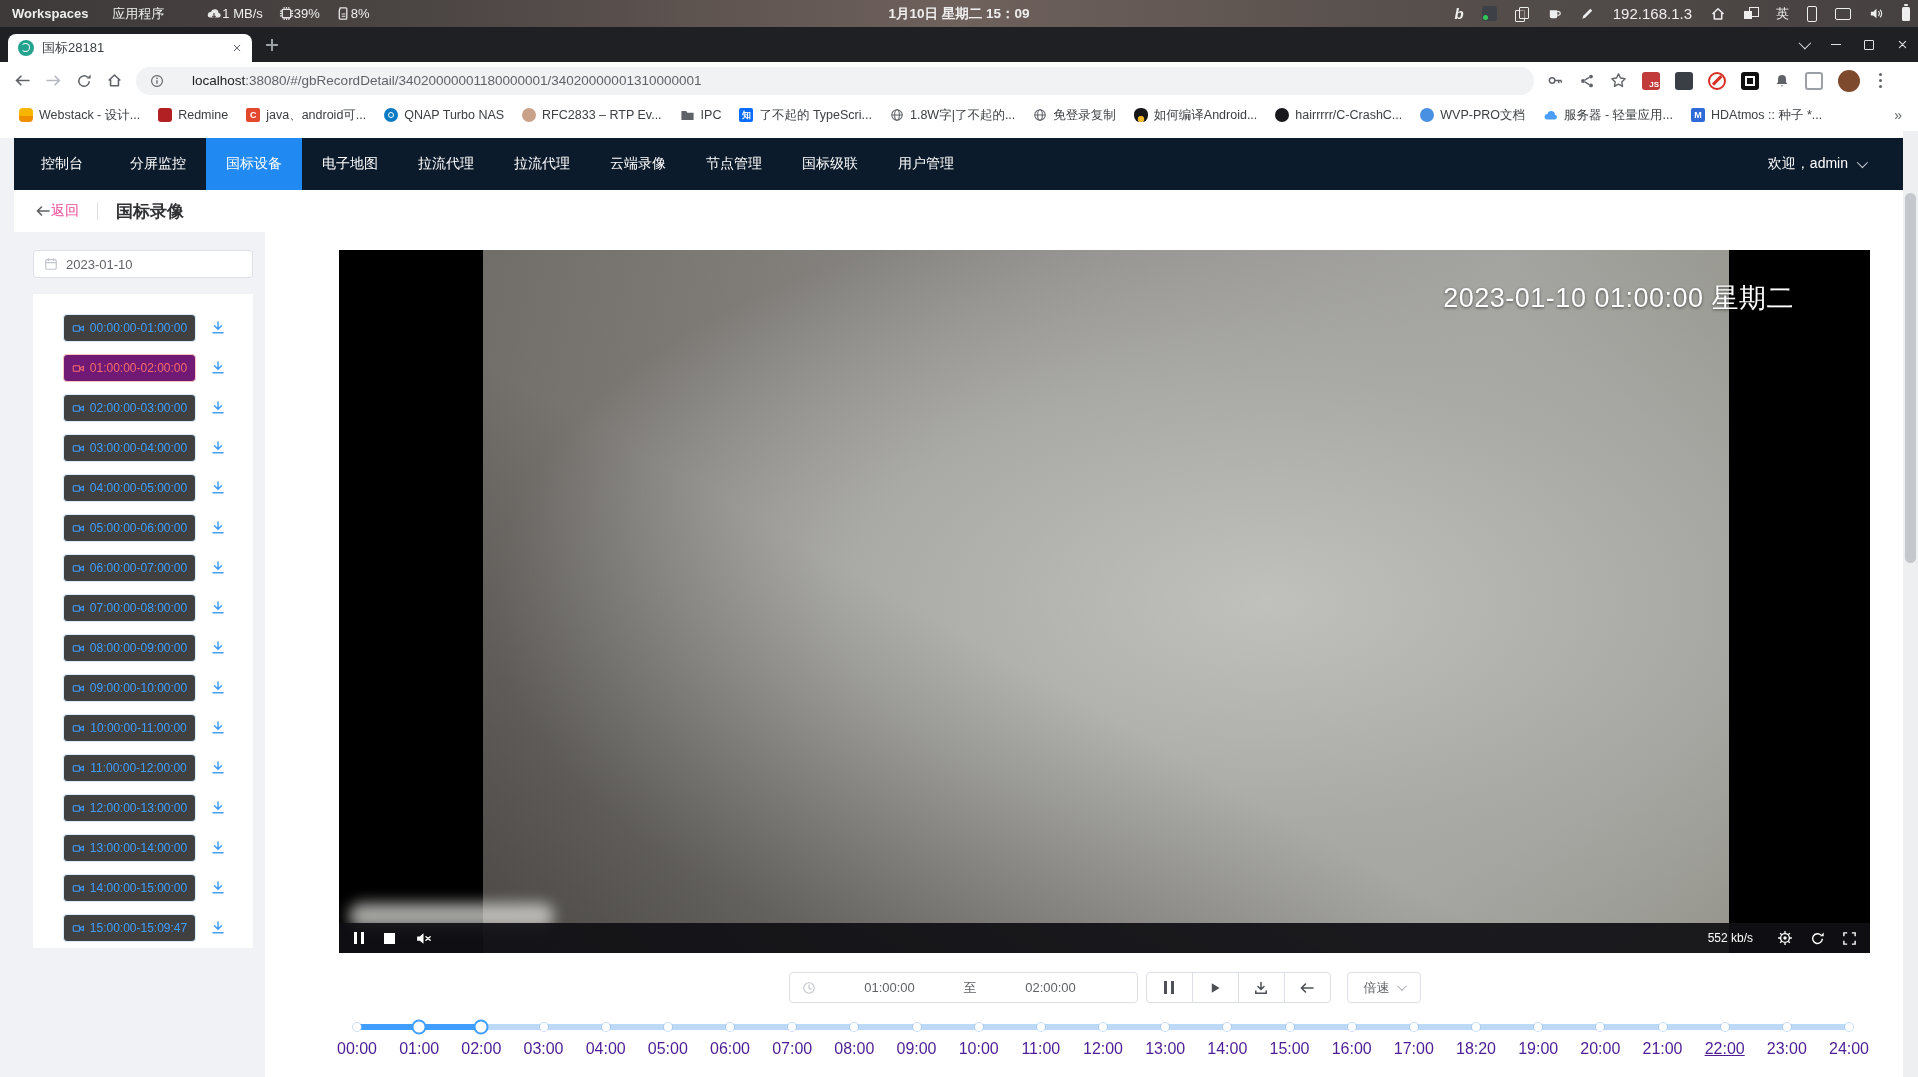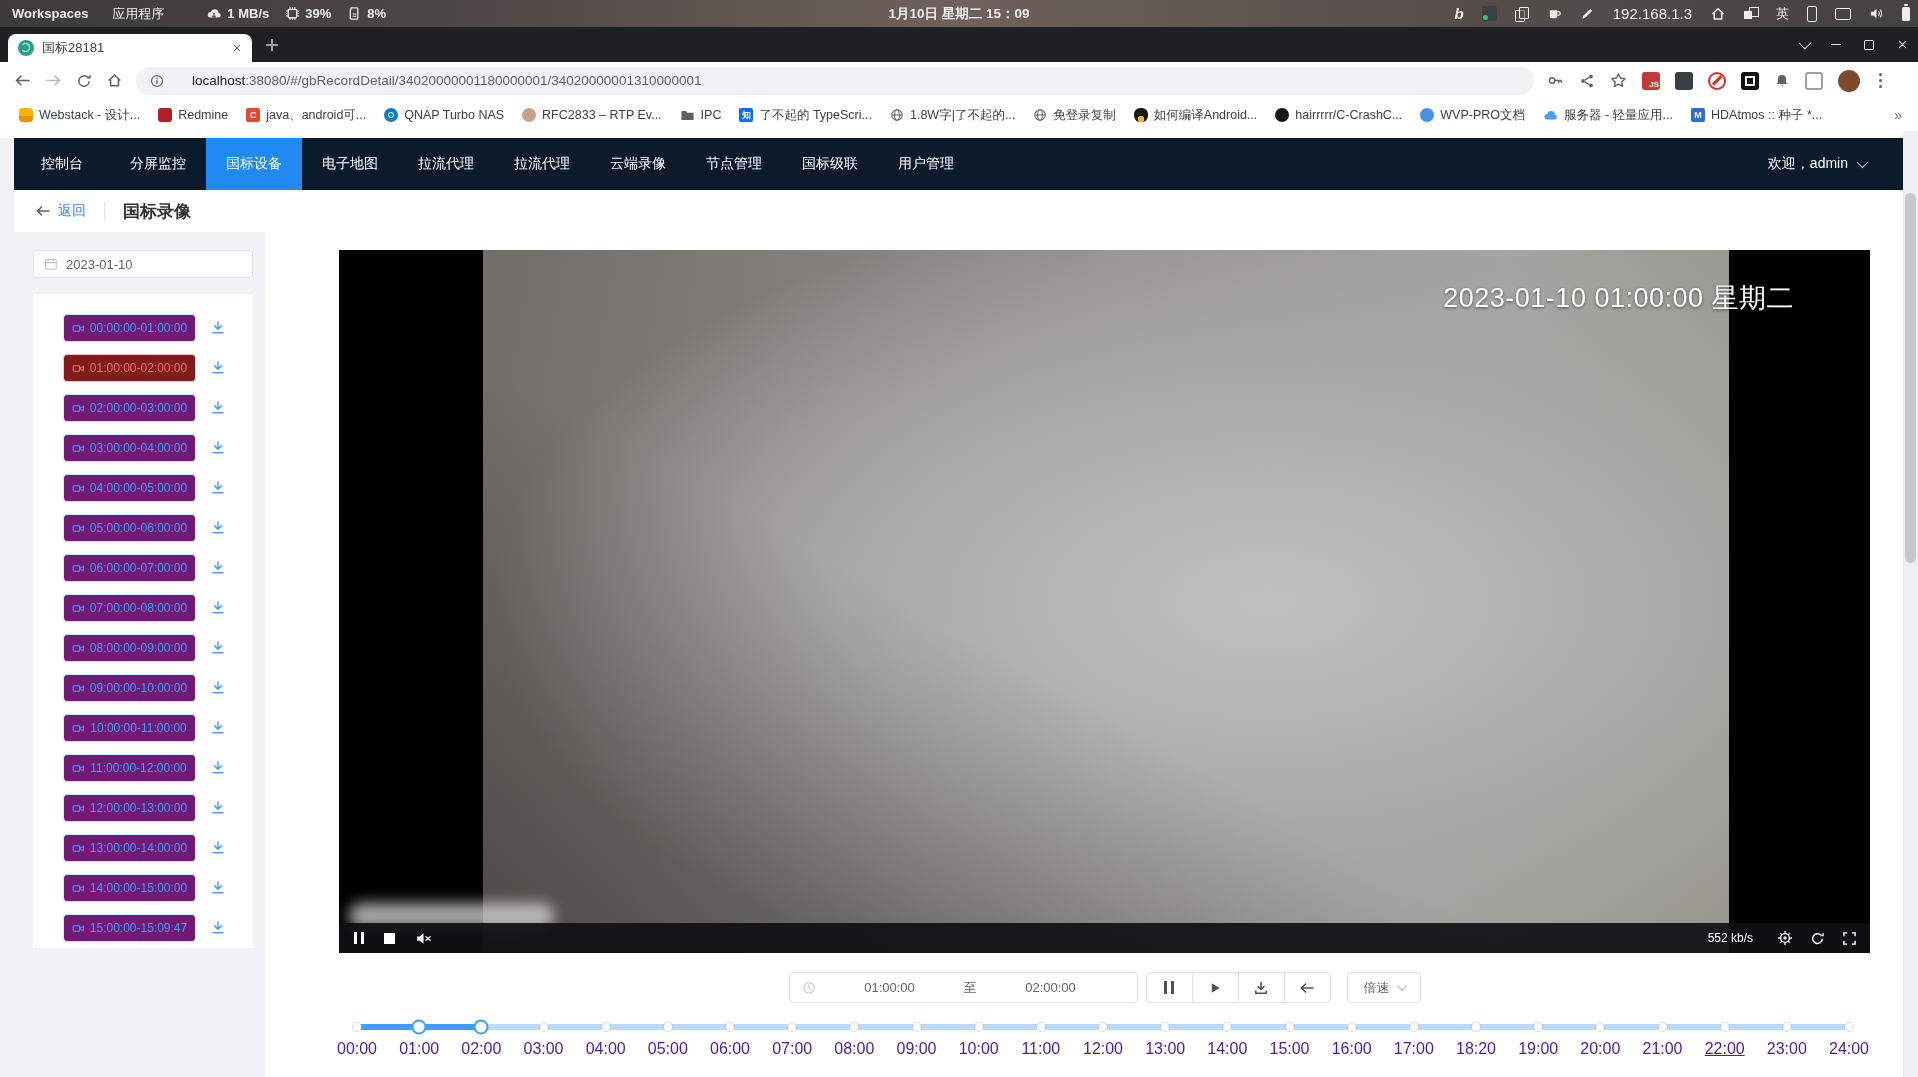--- a/index.html
+++ b/index.html
@@ -7,21 +7,21 @@
           font-family:"Liberation Sans","DejaVu Sans",sans-serif;}
   svg{display:block;}
 
   
   .dbar{position:absolute;left:0;top:0;width:100%;height:27px;
         background:linear-gradient(90deg,#3e3a3a 0%,#4b4543 22%,#6f615c 50%,#564f4c 74%,#454140 100%);
         display:flex;align-items:center;color:#efefef;font-size:13px;}
   .dbar-left{display:flex;align-items:center;gap:24px;padding-left:12px;}
   .d-ws{font-weight:700;}
   .d-stats{display:flex;align-items:center;gap:16px;margin-left:18px;}
-  .d-stat{display:flex;align-items:center;gap:5px;font-weight:700;}
+  .d-stat{display:flex;align-items:center;font-weight:400;}
   .dbar-clock{position:absolute;left:50%;transform:translateX(-50%);font-weight:700;font-size:13.5px;}
   .dbar-right{position:absolute;right:8px;top:0;height:27px;display:flex;align-items:center;gap:18px;}
   .d-bing{font-weight:700;font-style:italic;font-size:15px;}
   .d-shot{position:relative;width:15px;height:15px;background:#3d4046;border-radius:3px;}
   .d-shot::after{content:'';position:absolute;left:1px;bottom:1px;width:5px;height:5px;border-radius:50%;background:#35c759;}
   .d-copy{position:relative;width:14px;height:14px;}
   .d-copy::before,.d-copy::after{content:'';position:absolute;width:8px;height:10px;border:1.4px solid #eee;border-radius:1px;}
   .d-copy::before{left:0;top:3px;} .d-copy::after{left:4px;top:0;background:rgba(90,82,78,.6);}
   .d-ip{font-size:15px;}
   .d-stack{position:relative;width:14px;height:13px;}
@@ -96,38 +96,38 @@
   .page-topstrip{position:absolute;top:0;left:0;right:0;height:7px;background:#fff;}
   .appnav{position:absolute;top:7px;left:14px;right:15px;height:52px;background:#0c1b2b;
           display:flex;align-items:center;color:#fff;font-size:14px;}
   .appnav-item{width:96px;height:52px;display:flex;align-items:center;justify-content:center;cursor:pointer;}
   .appnav-item.active{background:#2089f2;}
   .appnav-right{margin-left:auto;display:flex;align-items:center;gap:9px;padding-right:38px;}
   .nav-chev{width:7px;height:7px;border-right:1.4px solid #cfd6dd;border-bottom:1.4px solid #cfd6dd;transform:rotate(45deg) translateY(-2px);}
 
   .appheader{position:absolute;top:59px;left:14px;right:15px;height:42px;background:#fff;
              display:flex;align-items:center;padding-left:21px;box-sizing:border-box;}
-  .back-btn{display:flex;align-items:center;gap:7px;color:#3b82f6;font-size:14px;cursor:pointer;justify-content:center;}
+  .back-btn{display:flex;align-items:center;color:#ec4899;font-size:14px;cursor:pointer;justify-content:center;}
   .hdr-div{width:1px;height:18px;background:#dcdfe6;margin:0 18px;}
   .hdr-title{font-size:17px;font-weight:700;color:#303133;}
 
   .content{position:absolute;top:101px;left:14px;right:15px;bottom:0;background:#f1f2f5;}
   .main-panel{position:absolute;left:251px;top:0;right:0;bottom:0;background:#fff;}
 
   
   .date-input{position:absolute;left:19px;top:18px;width:220px;height:28px;background:#fff;border:1px solid #dcdfe6;
               border-radius:4px;display:flex;align-items:center;padding:0 10px;gap:8px;font-size:13px;color:#606266;box-sizing:border-box;}
   .date-ic{color:#c0c4cc;}
   .side-card{position:absolute;left:19px;top:62px;width:220px;height:654px;background:#fff;}
   .rec-row{display:flex;align-items:center;margin:12px 0 0 30px;height:28px;gap:14px;}
   .rec-row:first-child{margin-top:20px;}
   .pill-btn{width:133px;height:28px;border-radius:4px;display:flex;align-items:center;justify-content:center;gap:5px;
             font-size:12px;box-sizing:border-box;border:1px solid;cursor:pointer;padding:0;}
-  .pill-blue{background:#701a75;border-color:#d9ecff;color:#409eff;}
-  .pill-red{background:#7f1d1d;border-color:#fbc4c4;color:#f56c6c;}
+  .pill-blue{background:#404040;border-color:#d9ecff;color:#409eff;}
+  .pill-red{background:#701a75;border-color:#fbc4c4;color:#f56c6c;}
   .dl-btn{color:#409eff;cursor:pointer;display:flex;}
 
   
   .video{position:absolute;left:325px;top:18px;width:1531px;height:703px;background:#000;}
   .vid-frame{position:absolute;left:144px;right:141px;top:0;bottom:0;
     background:
       linear-gradient(to top right, rgba(38,36,33,.55), rgba(38,36,33,0) 42%),
       radial-gradient(62% 58% at 63% 50%, #c0c0bc 0%, #a9a9a5 55%, rgba(169,169,165,0) 100%),
       linear-gradient(100deg,#716d69 0%,#8e8c88 40%,#a2a29e 75%,#96968e 100%);}
   .osd{position:absolute;top:30px;right:76px;font-size:27px;color:#fff;letter-spacing:.5px;

